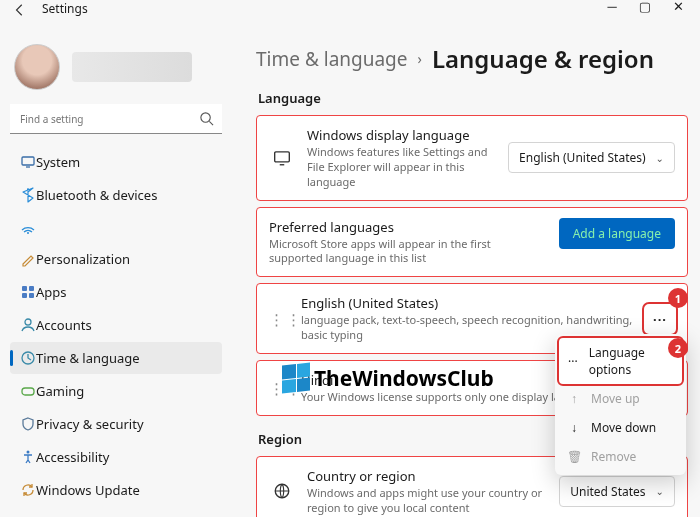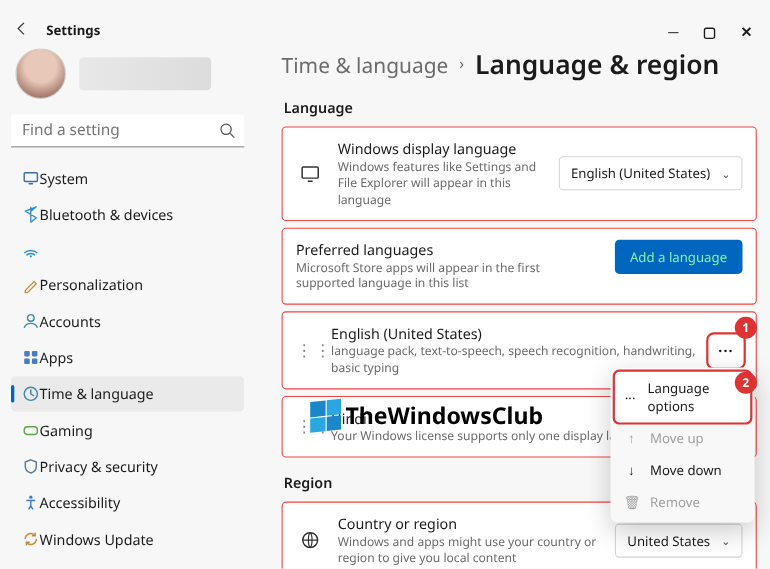--- a/index.html
+++ b/index.html
@@ -1,31 +1,31 @@
 <!DOCTYPE html>
 <html><head>
 <meta charset="utf-8">
 <style>
   * { margin: 0; padding: 0; box-sizing: border-box; font-family: "Segoe UI", system-ui, sans-serif; }
   body { width: 700px; height: 517px; background: #f7f7f7; color: #1b1b1b; overflow: hidden; position: relative; font-size: 13px; }
   
   
-  .titlebar { height: 36px; display: flex; align-items: flex-end; padding: 0 10px; font-weight: bold; }
+  .titlebar { height: 36px; display: flex; align-items: flex-start; padding: 0 10px; }
   .back-btn { width: 20px; height: 20px; display:flex; align-items:center; justify-content:center; margin-right: 12px; cursor:pointer; }
   .app-title { font-size: 12px; }
   .win-controls { margin-left: auto; display:flex; gap:22px; padding-right: 6px; }
   .win-controls span { font-size: 13px; line-height: 1; cursor:pointer; }
 
   .content { display:flex; height: calc(100% - 36px); }
   .sidebar { width: 232px; padding: 4px 10px 0 10px; display:flex; flex-direction:column; }
   .acct { display:flex; align-items:center; gap:12px; padding: 4px 4px 14px 4px; }
   .avatar { width: 46px; height: 46px; border-radius: 50%; background: radial-gradient(circle at 50% 35%, #e8c8b8 40%, #7a4a3a 100%); border:1px solid #ccc; }
   .acct-name { width: 120px; height: 30px; background: linear-gradient(90deg, #e8e8e8, #dcdcdc); border-radius:4px; }
   .search { position: relative; margin-bottom: 12px; }
-  .search input { width: 100%; height: 30px; border: none; border-bottom: 1px solid #888; background: #fff; padding: 0 30px 0 10px; font-size: 14px; outline:none; }
+  .search input { width: 100%; height: 30px; border: none; border-bottom: 1px solid #888; background: #fff; padding: 0 30px 0 10px; font-size: 10px; outline:none; }
   .search .icon { position:absolute; right:8px; top:7px; color:#555; }
   .navlist { display:flex; flex-direction:column; gap:1px; overflow-y:auto; }
   .navitem { display:flex; align-items:center; padding: 7px 10px; border-radius:4px; cursor:pointer; font-size: 13px; }
   .navitem .navicon { width:16px; height:16px; display:flex; align-items:center; justify-content:center; }
   .navitem.active { background:#eaeaea; position:relative; }
   .navitem.active::before { content:""; position:absolute; left:0; top:8px; bottom:8px; width:3px; background:#0067c0; border-radius:2px; }
 
   .main { flex:1; padding: 6px 12px 0 24px; overflow-y:hidden; position:relative; }
   .breadcrumb { display:flex; align-items:center; gap:10px; margin-bottom: 14px; }
   .bc-parent { font-size: 19px; color:#6b6b6b; }
@@ -128,36 +128,36 @@
         <span class="navicon">
             <svg width="16" height="16" viewBox="0 0 16 16">
               <path d="M3 13l8-8 2 2-8 8H3v-2z" stroke="#c68b36" stroke-width="1.2" fill="none"></path>
             </svg>
           </span>
         <span>Personalization</span>
       </div>
       <div class="navitem">
         <span class="navicon">
             <svg width="16" height="16" viewBox="0 0 16 16">
-              <circle cx="8" cy="5" r="3" stroke="#3a8aa8" stroke-width="1.3" fill="none"></circle>
-              <path d="M2 14c1-3 4-4 6-4s5 1 6 4" stroke="#3a8aa8" stroke-width="1.3" fill="none"></path>
-            </svg>
-          </span>
-        <span>Accounts</span>
-      </div>
-      <div class="navitem">
-        <span class="navicon">
-            <svg width="16" height="16" viewBox="0 0 16 16">
               <rect x="2" y="2" width="5" height="5" rx="1" fill="#4a7cc4"></rect>
               <rect x="9" y="2" width="5" height="5" rx="1" fill="#4a7cc4"></rect>
               <rect x="2" y="9" width="5" height="5" rx="1" fill="#4a7cc4"></rect>
               <rect x="9" y="9" width="5" height="5" rx="1" fill="#4a7cc4"></rect>
             </svg>
           </span>
         <span>Apps</span>
+      </div>
+      <div class="navitem">
+        <span class="navicon">
+            <svg width="16" height="16" viewBox="0 0 16 16">
+              <circle cx="8" cy="5" r="3" stroke="#3a8aa8" stroke-width="1.3" fill="none"></circle>
+              <path d="M2 14c1-3 4-4 6-4s5 1 6 4" stroke="#3a8aa8" stroke-width="1.3" fill="none"></path>
+            </svg>
+          </span>
+        <span>Accounts</span>
       </div>
       <div class="navitem active">
         <span class="navicon">
             <svg width="16" height="16" viewBox="0 0 16 16">
               <circle cx="8" cy="8" r="6" stroke="#3a8aa8" stroke-width="1.3" fill="none"></circle>
               <path d="M8 4v4l3 2" stroke="#3a8aa8" stroke-width="1.3" fill="none"></path>
             </svg>
           </span>
         <span>Time &amp; language</span>
       </div>

